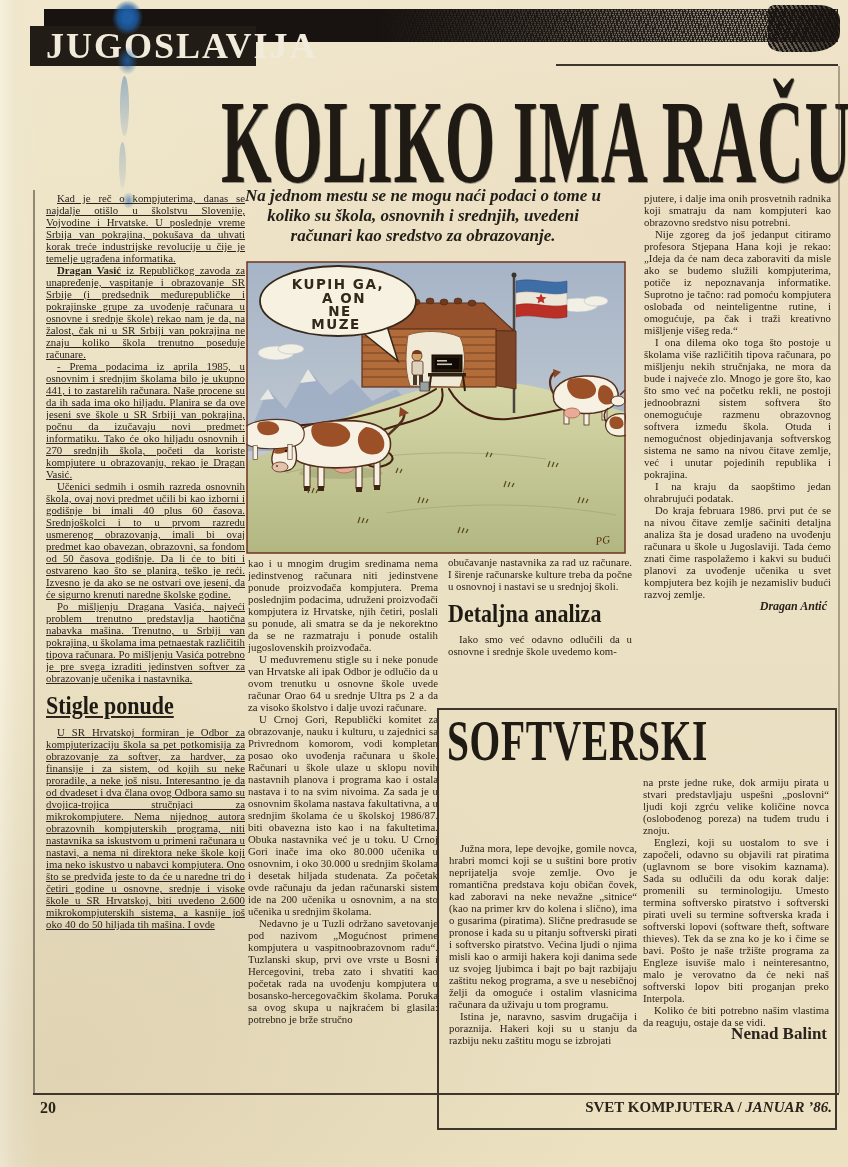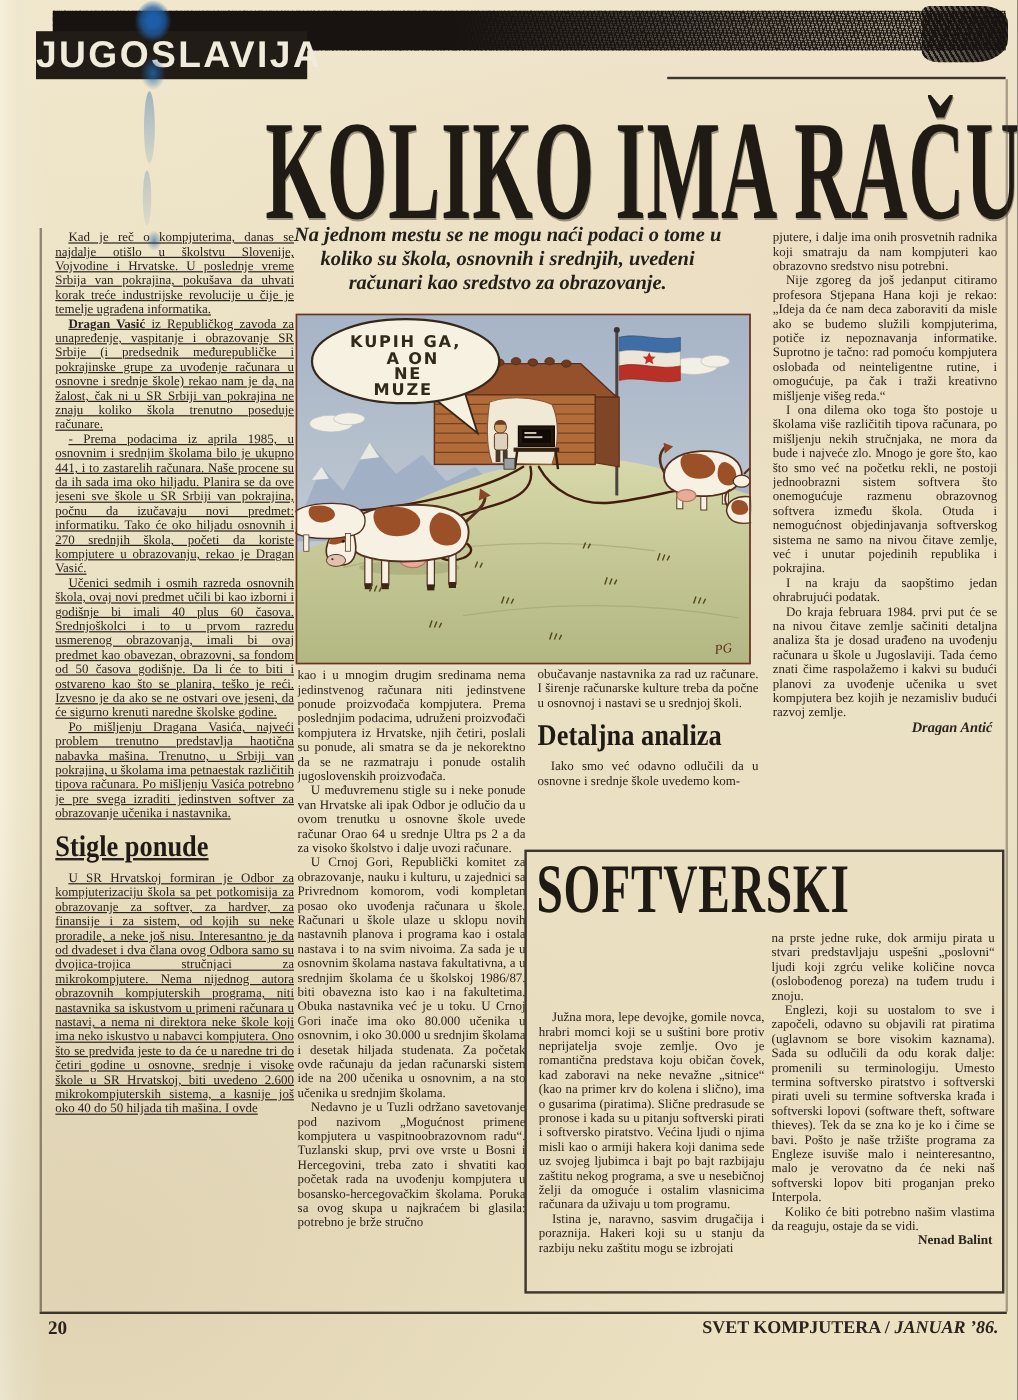--- a/index.html
+++ b/index.html
@@ -22,22 +22,22 @@
       repeating-linear-gradient(0deg, rgba(24,19,16,.55) 0 1px, transparent 1px 2px);
   }
   .noise-blob{
     position:absolute;left:768px;top:5px;width:72px;height:47px;border-radius:10% 30% 40% 20%;
     background:
       linear-gradient(90deg, rgba(24,19,16,.55), rgba(24,19,16,.9)),
       repeating-linear-gradient(60deg, rgba(24,19,16,.95) 0 2px, transparent 2px 4px);
   }
   .kicker{
     position:absolute;left:30px;top:26px;width:226px;height:40px;background:#221c16;
-    color:#f1ebdb;font-family:Liberation Sans, sans-serif;
-    font-size:31px;font-weight:600;letter-spacing:2px;line-height:40px;box-sizing:border-box;
+    color:#f1ebdb;font-family:Liberation Serif, serif;
+    font-size:36px;font-weight:600;letter-spacing:2px;line-height:40px;padding-left:16px;box-sizing:border-box;
   }
   .rule-tr{position:absolute;left:556px;top:64px;width:282px;height:2px;background:#3d362c;}
   .headline{
     position:absolute;left:0;top:84px;width:848px;text-align:center;white-space:nowrap;
   }
   .headline span{
     display:inline-block;font-weight:700;font-size:100px;line-height:100px;color:#1f1b14;
     transform:scale(0.65,1.18);transform-origin:center top;letter-spacing:1px;
     text-shadow:1px 1px 0 rgba(31,27,20,.4);
   }
@@ -65,30 +65,30 @@
     position:absolute;left:236px;top:186px;width:374px;text-align:center;
     font-size:17px;line-height:20px;font-weight:700;font-style:italic;color:#23201a;
   }
   h2.subhead{
     font-size:25px;line-height:26px;font-weight:700;margin:9px 0 7px;color:#1f1b14;
     transform:scaleX(.88);transform-origin:left center;white-space:nowrap;text-indent:0;
   }
   .byline1{margin-top:6px;text-align:right;font-weight:700;font-style:italic;font-size:12px;padding-right:4px;text-indent:0;}
   
   .lopovi{
-    position:absolute;left:437px;top:708px;width:400px;height:370px;
+    position:absolute;left:437px;top:708px;width:400px;height:422px;
     border:2px solid #3d362c;box-sizing:border-box;
   }
   .lop-title{position:absolute;left:8px;font-weight:700;color:#1f1b14;white-space:nowrap;}
   .lop-title span{display:inline-block;font-size:58px;line-height:58px;transform:scale(.68,1.0);transform-origin:left top;letter-spacing:1px;}
   .lop-t1{top:2px;}
   .lop-t2{top:62px;}
   .lop-colA{left:10px;top:132px;width:188px;height:230px;}
   .lop-colB{left:204px;top:66px;width:186px;height:298px;}
-  .byline2{margin-top:2px;text-align:right;font-weight:700;font-size:11px;padding-right:2px;text-indent:0;}
+  .byline2{margin-top:2px;text-align:right;font-weight:700;font-size:17px;padding-right:2px;text-indent:0;}
   
   .left-rule{position:absolute;left:33px;top:190px;width:2px;height:903px;background:rgba(70,60,45,.55);}
   .right-rule{position:absolute;left:838px;top:66px;width:2px;height:1027px;background:rgba(70,60,45,.4);}
   .bottom-rule{position:absolute;left:33px;top:1093px;width:806px;height:2px;background:#3d362c;}
   .page-num{position:absolute;left:40px;top:1099px;font-size:16px;font-weight:700;}
   .footer-right{position:absolute;right:16px;top:1099px;font-size:15px;font-weight:700;white-space:nowrap;}
   .footer-right .iss{font-style:italic;}
   
   .cartoon{position:absolute;left:246px;top:261px;width:380px;height:293px;}
 </style>
@@ -304,21 +304,21 @@
     <p class="cont">obučavanje nastavnika za rad uz računare. I širenje računarske kulture treba da počne u osnovnoj i nastavi se u srednjoj školi.</p>
     <h2 class="subhead">Detaljna analiza</h2>
     <p>Iako smo već odavno odlučili da u osnovne i srednje škole uvedemo kom-</p>
   </div>
 
   <div class="col col4">
     <p class="cont">pjutere, i dalje ima onih prosvetnih radnika koji smatraju da nam kompjuteri kao obrazovno sredstvo nisu potrebni.</p>
     <p>Nije zgoreg da još jedanput citiramo profesora Stjepana Hana koji je rekao: „Ideja da će nam deca zaboraviti da misle ako se budemo služili kompjuterima, potiče iz nepoznavanja informatike. Suprotno je tačno: rad pomoću kompjutera oslobađa od neinteligentne rutine, i omogućuje, pa čak i traži kreativno mišljenje višeg reda.“</p>
     <p>I ona dilema oko toga što postoje u školama više različitih tipova računara, po mišljenju nekih stručnjaka, ne mora da bude i najveće zlo. Mnogo je gore što, kao što smo već na početku rekli, ne postoji jednoobrazni sistem softvera što onemogućuje razmenu obrazovnog softvera između škola. Otuda i nemogućnost objedinjavanja softverskog sistema ne samo na nivou čitave zemlje, već i unutar pojedinih republika i pokrajina.</p>
     <p>I na kraju da saopštimo jedan ohrabrujući podatak.</p>
-    <p>Do kraja februara 1984. prvi put će se na nivou čitave zemlje sačiniti detaljna analiza šta je dosad urađeno na uvođenju računara u škole u Jugoslaviji. Tada ćemo znati čime raspolažemo i kakvi su budući planovi za uvođenje učenika u svet kompjutera bez kojih je nezamisliv budući razvoj zemlje.</p>
+    <p>Do kraja februara 1986. prvi put će se na nivou čitave zemlje sačiniti detaljna analiza šta je dosad urađeno na uvođenju računara u škole u Jugoslaviji. Tada ćemo znati čime raspolažemo i kakvi su budući planovi za uvođenje učenika u svet kompjutera bez kojih je nezamisliv budući razvoj zemlje.</p>
     <p class="byline1">Dragan Antić</p>
   </div>
 
   <div class="lopovi">
     <div class="lop-title lop-t1"><span>SOFTVERSKI</span></div>
     <div class="col lop-colA">
       <p>Južna mora, lepe devojke, gomile novca, hrabri momci koji se u suštini bore protiv neprijatelja svoje zemlje. Ovo je romantična predstava koju običan čovek, kad zaboravi na neke nevažne „sitnice“ (kao na primer krv do kolena i slično), ima o gusarima (piratima). Slične predrasude se pronose i kada su u pitanju softverski pirati i softversko piratstvo. Većina ljudi o njima misli kao o armiji hakera koji danima sede uz svojeg ljubimca i bajt po bajt razbijaju zaštitu nekog programa, a sve u nesebičnoj želji da omoguće i ostalim vlasnicima računara da uživaju u tom programu.</p>
       <p>Istina je, naravno, sasvim drugačija i poraznija. Hakeri koji su u stanju da razbiju neku zaštitu mogu se izbrojati</p>
     </div>
     <div class="col lop-colB">

